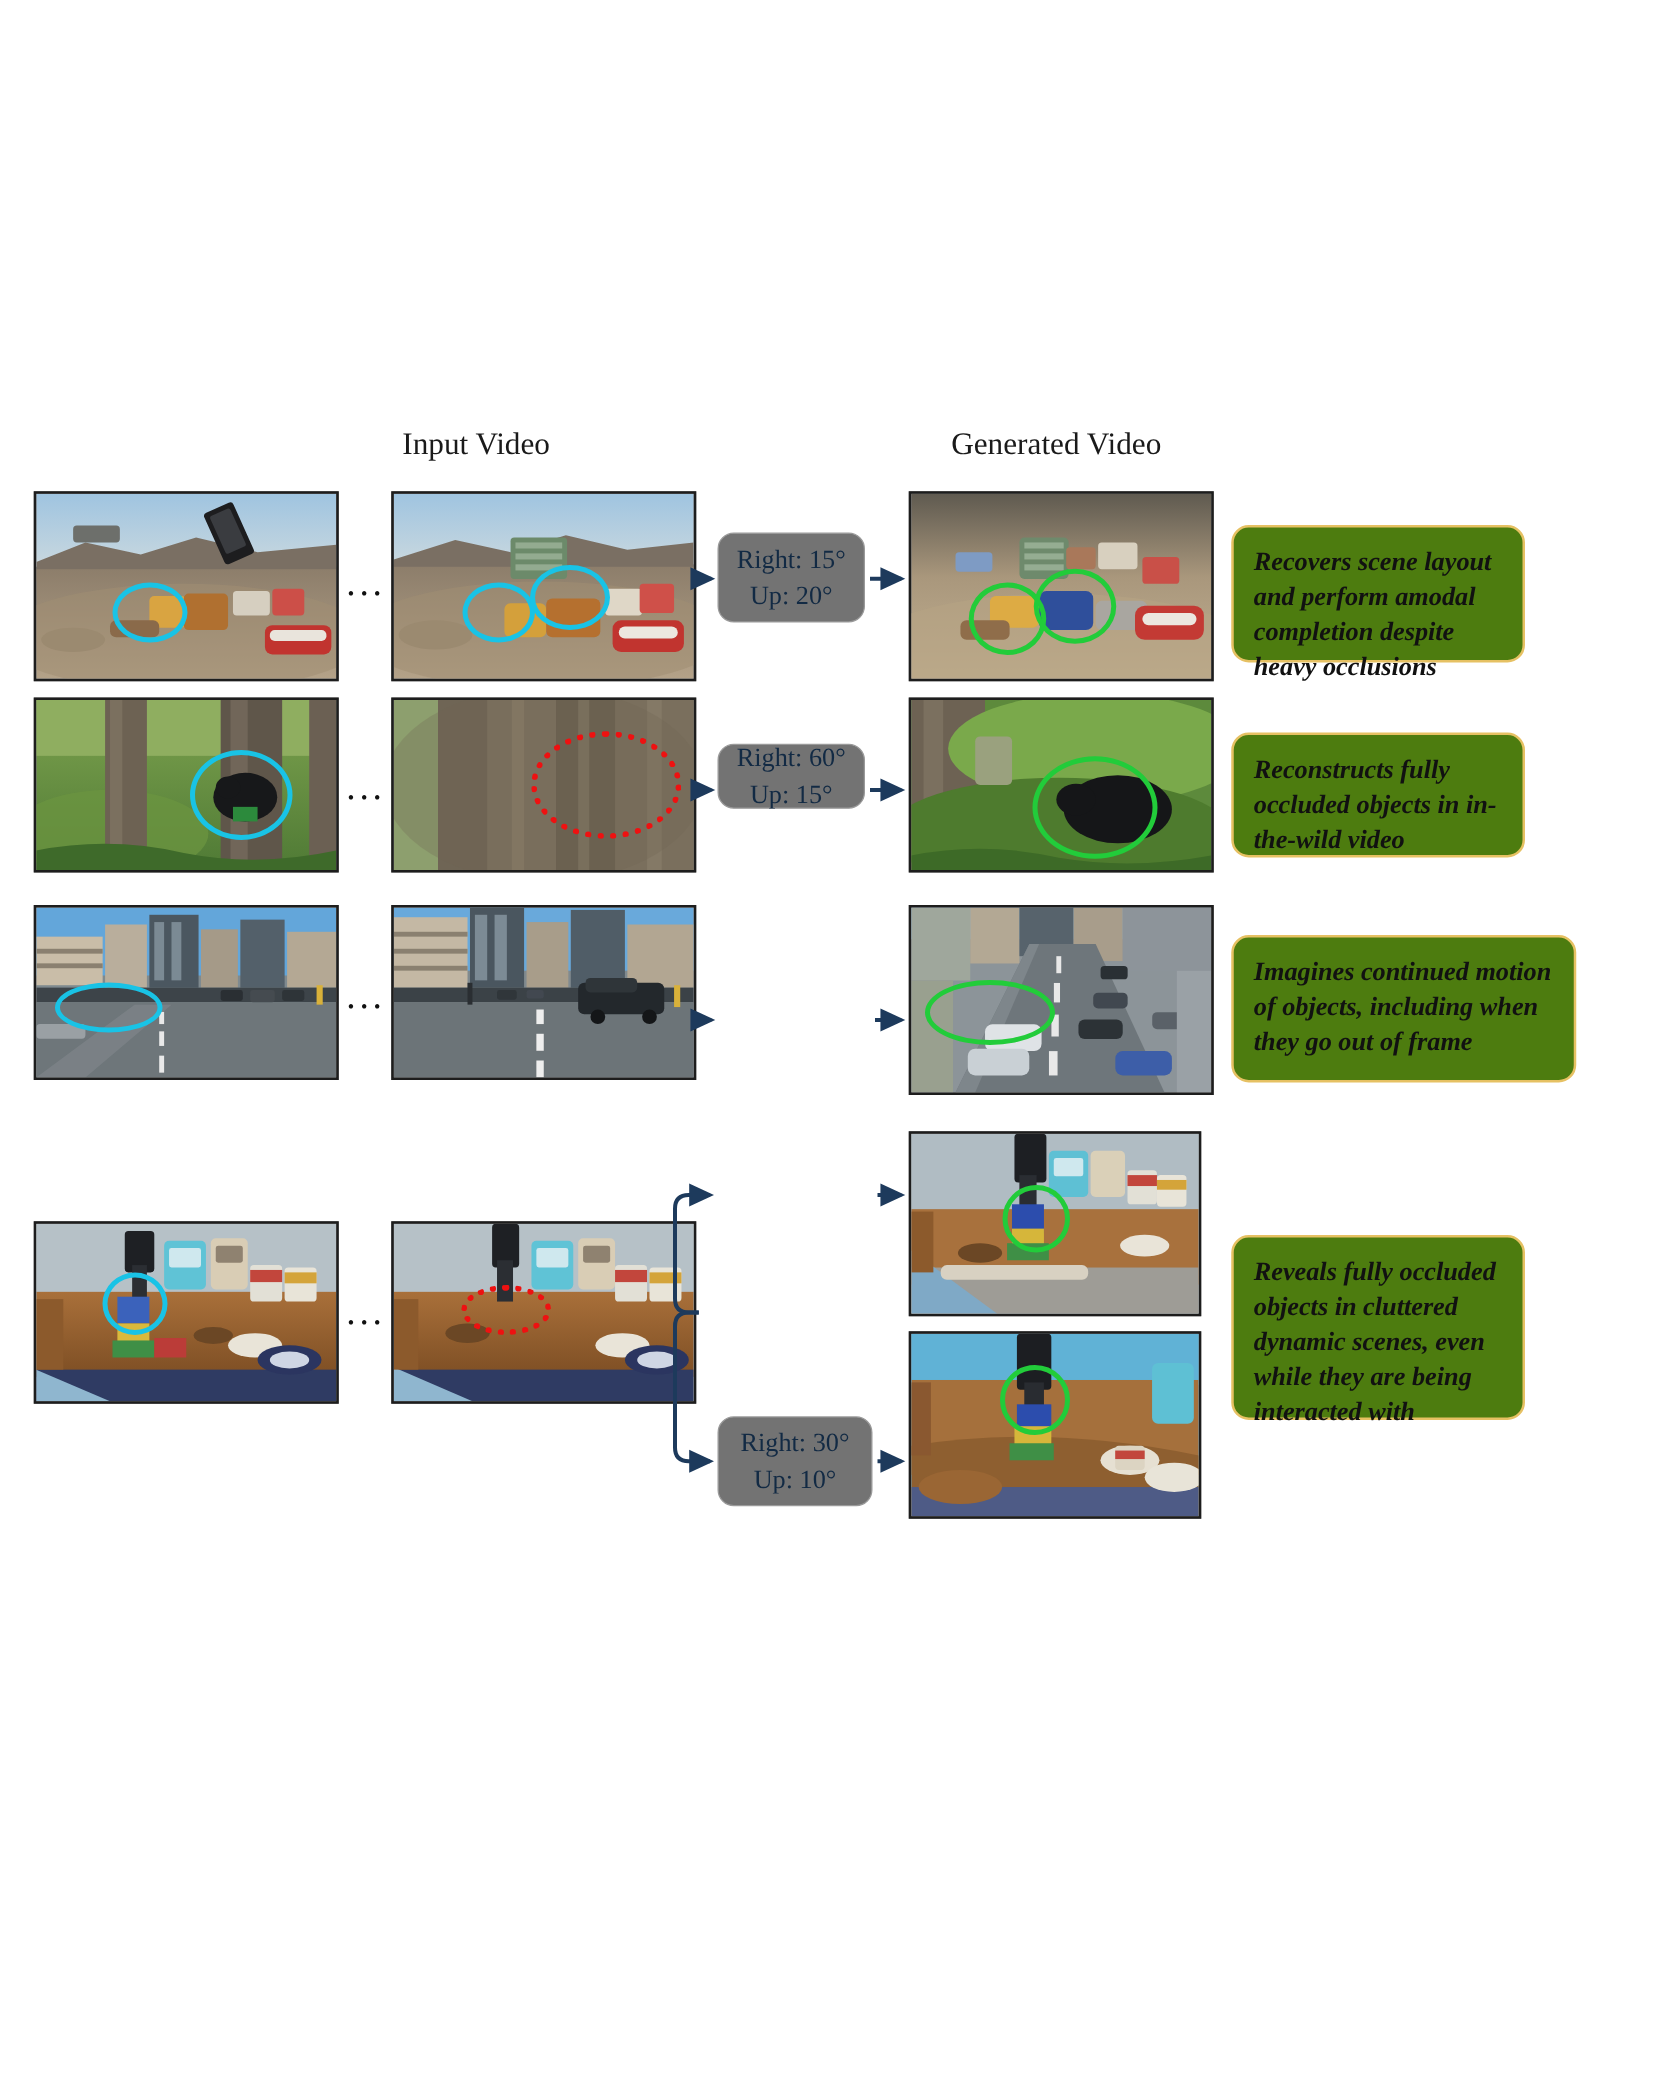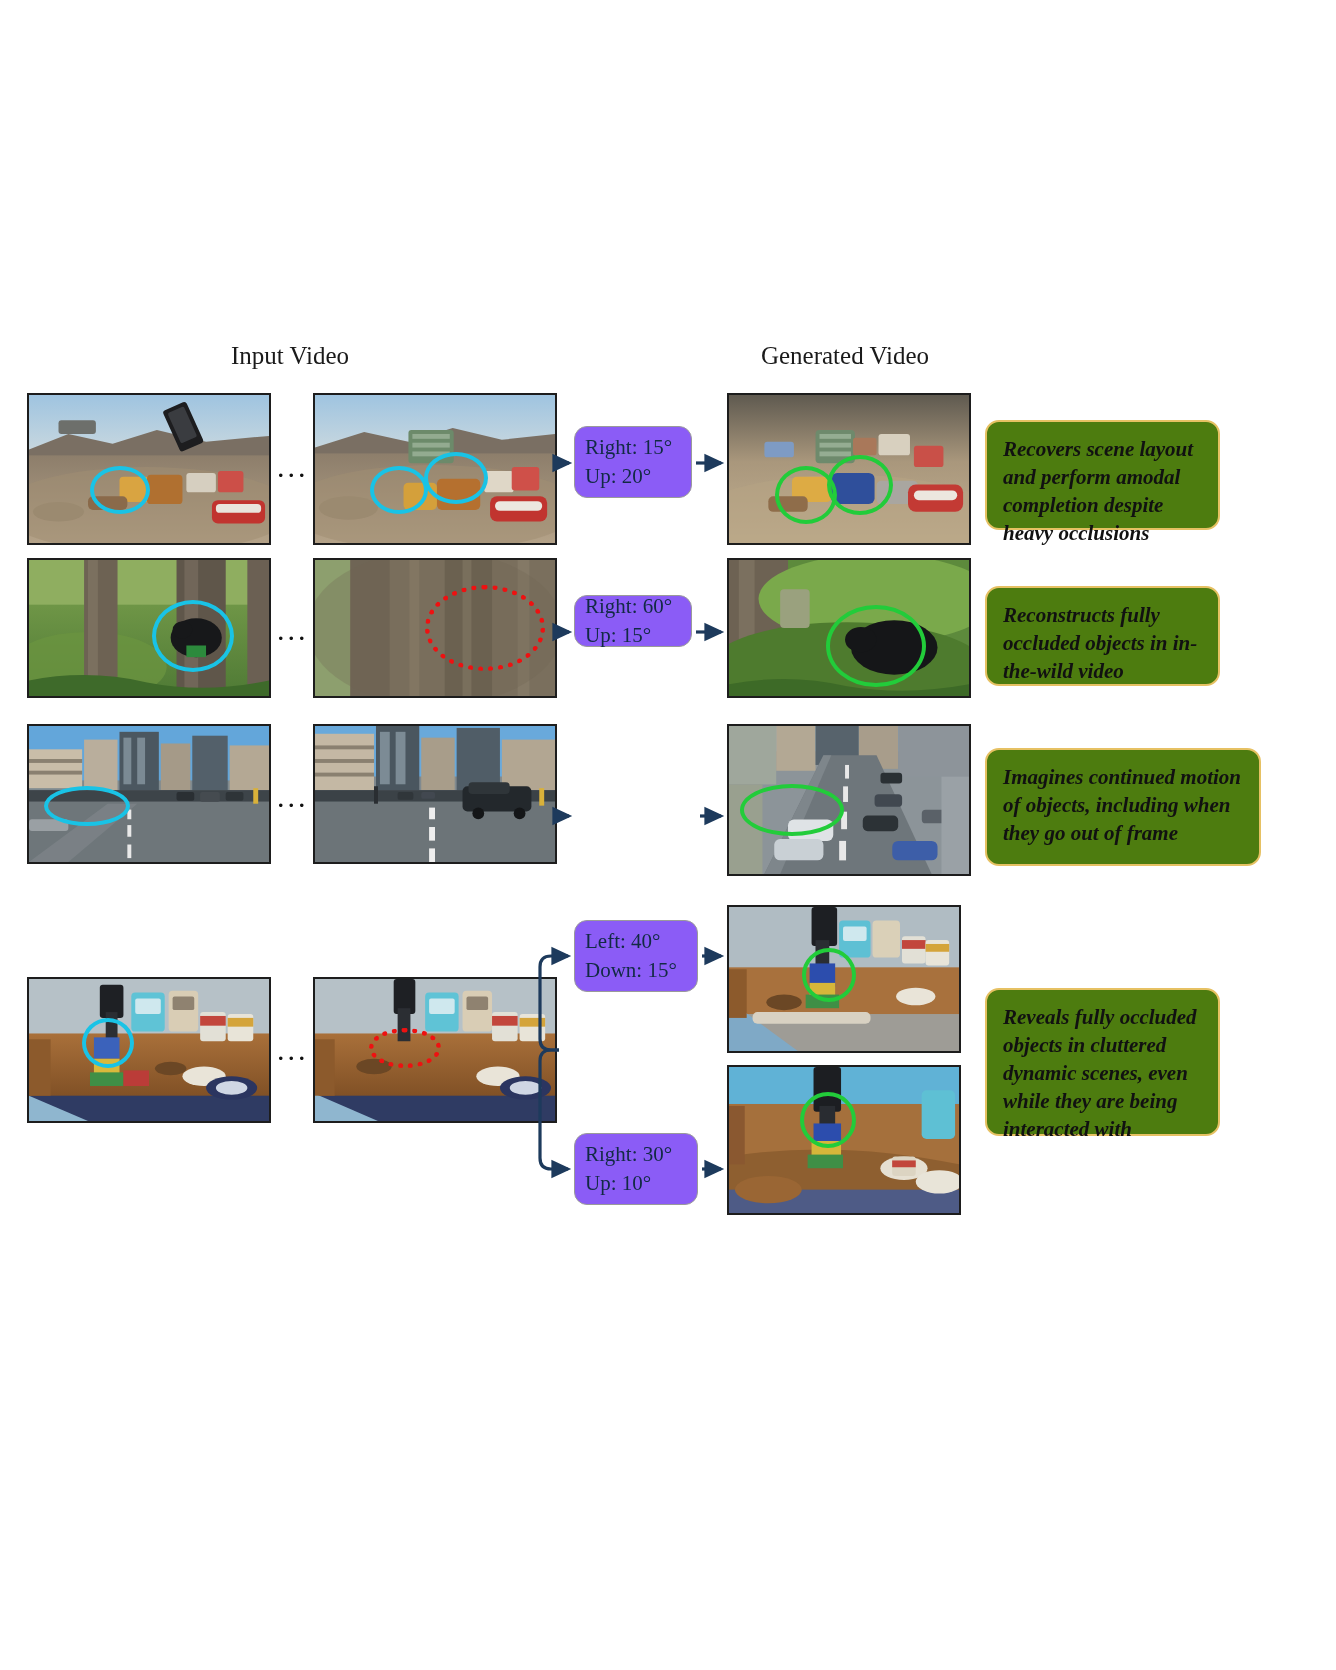--- a/index.html
+++ b/index.html
@@ -9,43 +9,43 @@
     position:relative;overflow:hidden;
   }
   .figure{position:absolute;left:0;top:0;width:1336px;height:1670px;}
 
   
   .col-header{
     position:absolute;font-size:25px;color:#1a1a1a;
     font-family:"Liberation Serif", serif;text-align:center;
     white-space:nowrap;
   }
-  #hdr-input{left:140px;top:342px;width:300px;}
+  #hdr-input{left:140px;top:342px;width:300px;text-align:right;}
   #hdr-generated{left:695px;top:342px;width:300px;}
 
   
   .frame{
     position:absolute;overflow:hidden;
     border:2px solid #1d1d1d;
     box-sizing:border-box;
     background:#888;
   }
   .frame svg{display:block;width:100%;height:100%;}
 
   
   .ellipsis{
     position:absolute;font-size:30px;letter-spacing:3px;color:#111;
     font-family:"Liberation Serif", serif;line-height:1;
   }
 
   
   .ctrl-box{
-    position:absolute;background:#8b5cf6;
+    position:absolute;background:#737373;
     border:1.6px solid #9a9a9a;border-radius:13px;
-    display:flex;flex-direction:column;align-items:flex-start;justify-content:center;
+    display:flex;flex-direction:column;align-items:center;justify-content:center;
     font-family:"Liberation Serif", serif;
     font-size:21px;color:#122a44;line-height:1.38;
     box-sizing:border-box;
     padding:0 10px;
   }
   .ctrl-box span{white-space:nowrap;display:block;}
 
   
   .caption-box{
     position:absolute;background:#4d7c0f;
@@ -386,24 +386,20 @@
       <rect x="208" y="40" width="26" height="9" fill="#d4a43a"></rect>
       <ellipse cx="60" cy="90" rx="18" ry="8" fill="#6b4725"></ellipse>
       <ellipse cx="186" cy="100" rx="22" ry="10" fill="#e9e4d8"></ellipse>
       <ellipse cx="214" cy="112" rx="26" ry="12" fill="#2b3560"></ellipse>
       <ellipse cx="214" cy="112" rx="16" ry="7" fill="#cfd6e4"></ellipse>
       <rect x="0" y="62" width="20" height="58" fill="#8c5a2c"></rect>
     </svg>
   </div>
   <div class="hl hl-red" style="left:369px;top:1028px;width:72px;height:40px;"></div>
 
-  <div class="ctrl-box" style="left:574px;top:920px;width:124px;height:72px;">
-    <span>Left: 40°</span>
-    <span>Down: 15°</span>
-  </div>
 
   <div class="frame" style="left:727px;top:905px;width:234px;height:148px;">
     <svg viewBox="0 0 234 148" preserveAspectRatio="none">
       <rect width="234" height="148" fill="#b4bfc6"></rect>
       <rect x="0" y="0" width="234" height="62" fill="#b0bcc3"></rect>
       <rect x="0" y="62" width="234" height="62" fill="#a8713d"></rect>
       <rect x="0" y="110" width="234" height="38" fill="#9e9c96"></rect>
       <path d="M0 96 L70 148 L0 148 Z" fill="#7fa9c6"></path>
       <rect x="84" y="0" width="26" height="40" rx="3" fill="#1d1f23"></rect>
       <rect x="88" y="34" width="14" height="26" fill="#2a2d32"></rect>

